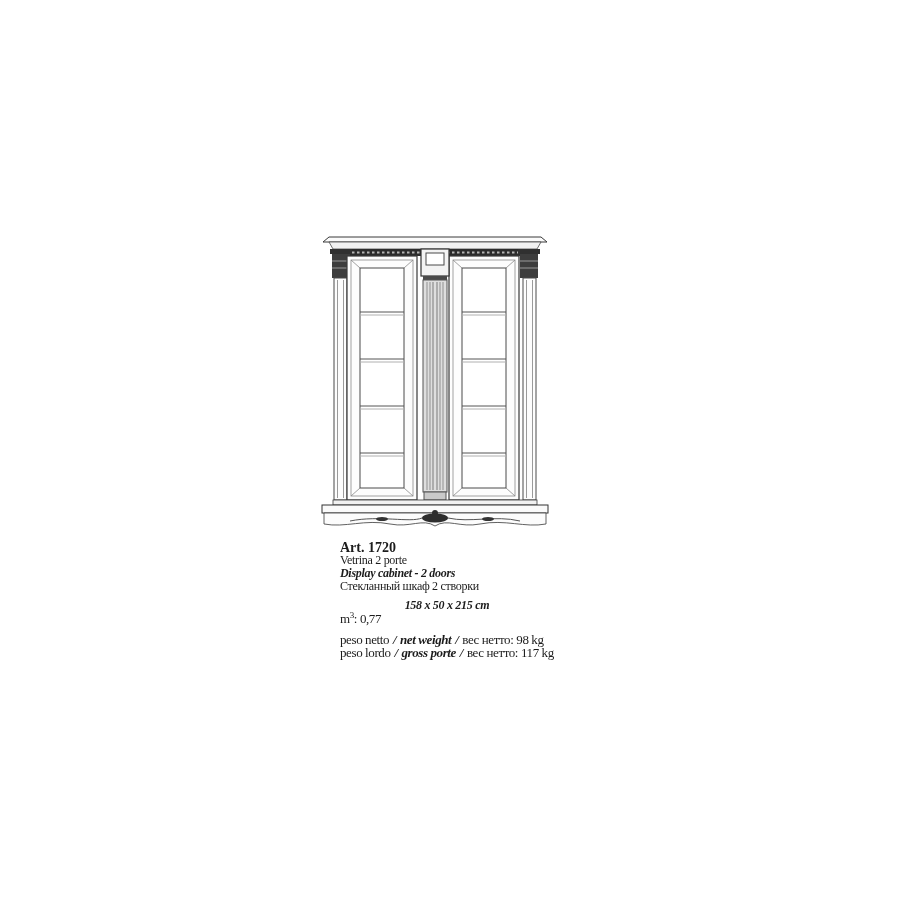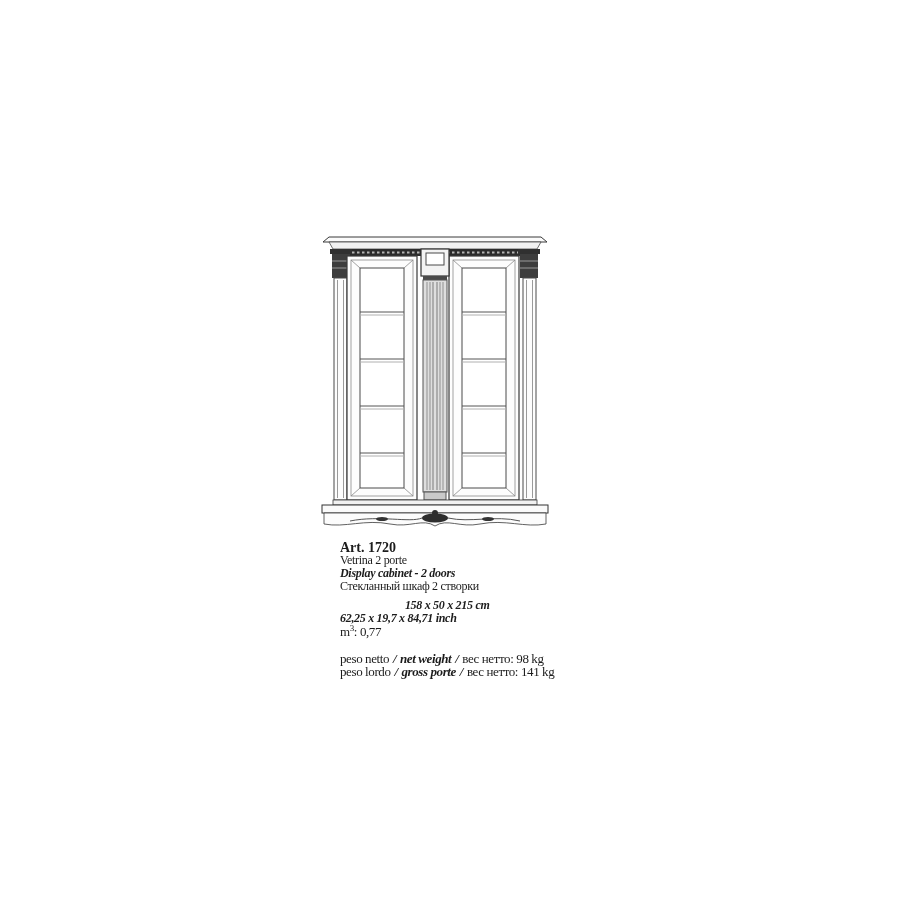--- a/index.html
+++ b/index.html
@@ -20,21 +20,21 @@
   }
   .line {
     font-size:12px; line-height:13px;
     letter-spacing:-0.3px; white-space:nowrap;
   }
   .art  { font-weight:bold; font-size:14px; letter-spacing:0; }
   .bi   { font-weight:bold; font-style:italic; }
   .it   { font-style:italic; }
   .dims-first { margin-top:6px;text-align:center; }
   .specs-first { margin-top:5px; }
-  .weights-first { margin-top:14px; }
+  .weights-first { margin-top:8px; }
   .spec-line {
     font-size:13px; line-height:13px;
     letter-spacing:-0.4px; white-space:nowrap;
   }
   .sep { margin:0 1px; }
   sup { font-size:9px; line-height:0; }
 </style>
 </head>
 <body>
 
@@ -145,37 +145,36 @@
   </div>
 
   <div class="info">
 
     <div class="line art">Art. 1720</div>
     <div class="line">Vetrina 2 porte</div>
     <div class="line bi">Display cabinet - 2 doors</div>
     <div class="line">Стекланный шкаф 2 створки</div>
 
     <div class="line bi dims-first">158 x 50 x 215 cm</div>
-    <div class="line bi">62,25 x 19,7 x 84,71 inch</div>
 
 
     <div class="spec-line"><span>m</span><sup>3</sup><span>: 0,77</span></div>
 
     <div class="spec-line weights-first">
       <span>peso netto</span>
       <span class="bi sep">/</span>
       <span class="bi">net weight</span>
       <span class="bi sep">/</span>
       <span>вес нетто:</span>
       <span>98 kg</span>
     </div>
 
     <div class="spec-line">
       <span>peso lordo</span>
       <span class="bi sep">/</span>
       <span class="bi">gross porte</span>
       <span class="bi sep">/</span>
       <span>вес нетто:</span>
-      <span>141 kg</span>
+      <span>117 kg</span>
     </div>
 
   </div>
 </div>
 
 </body></html>

